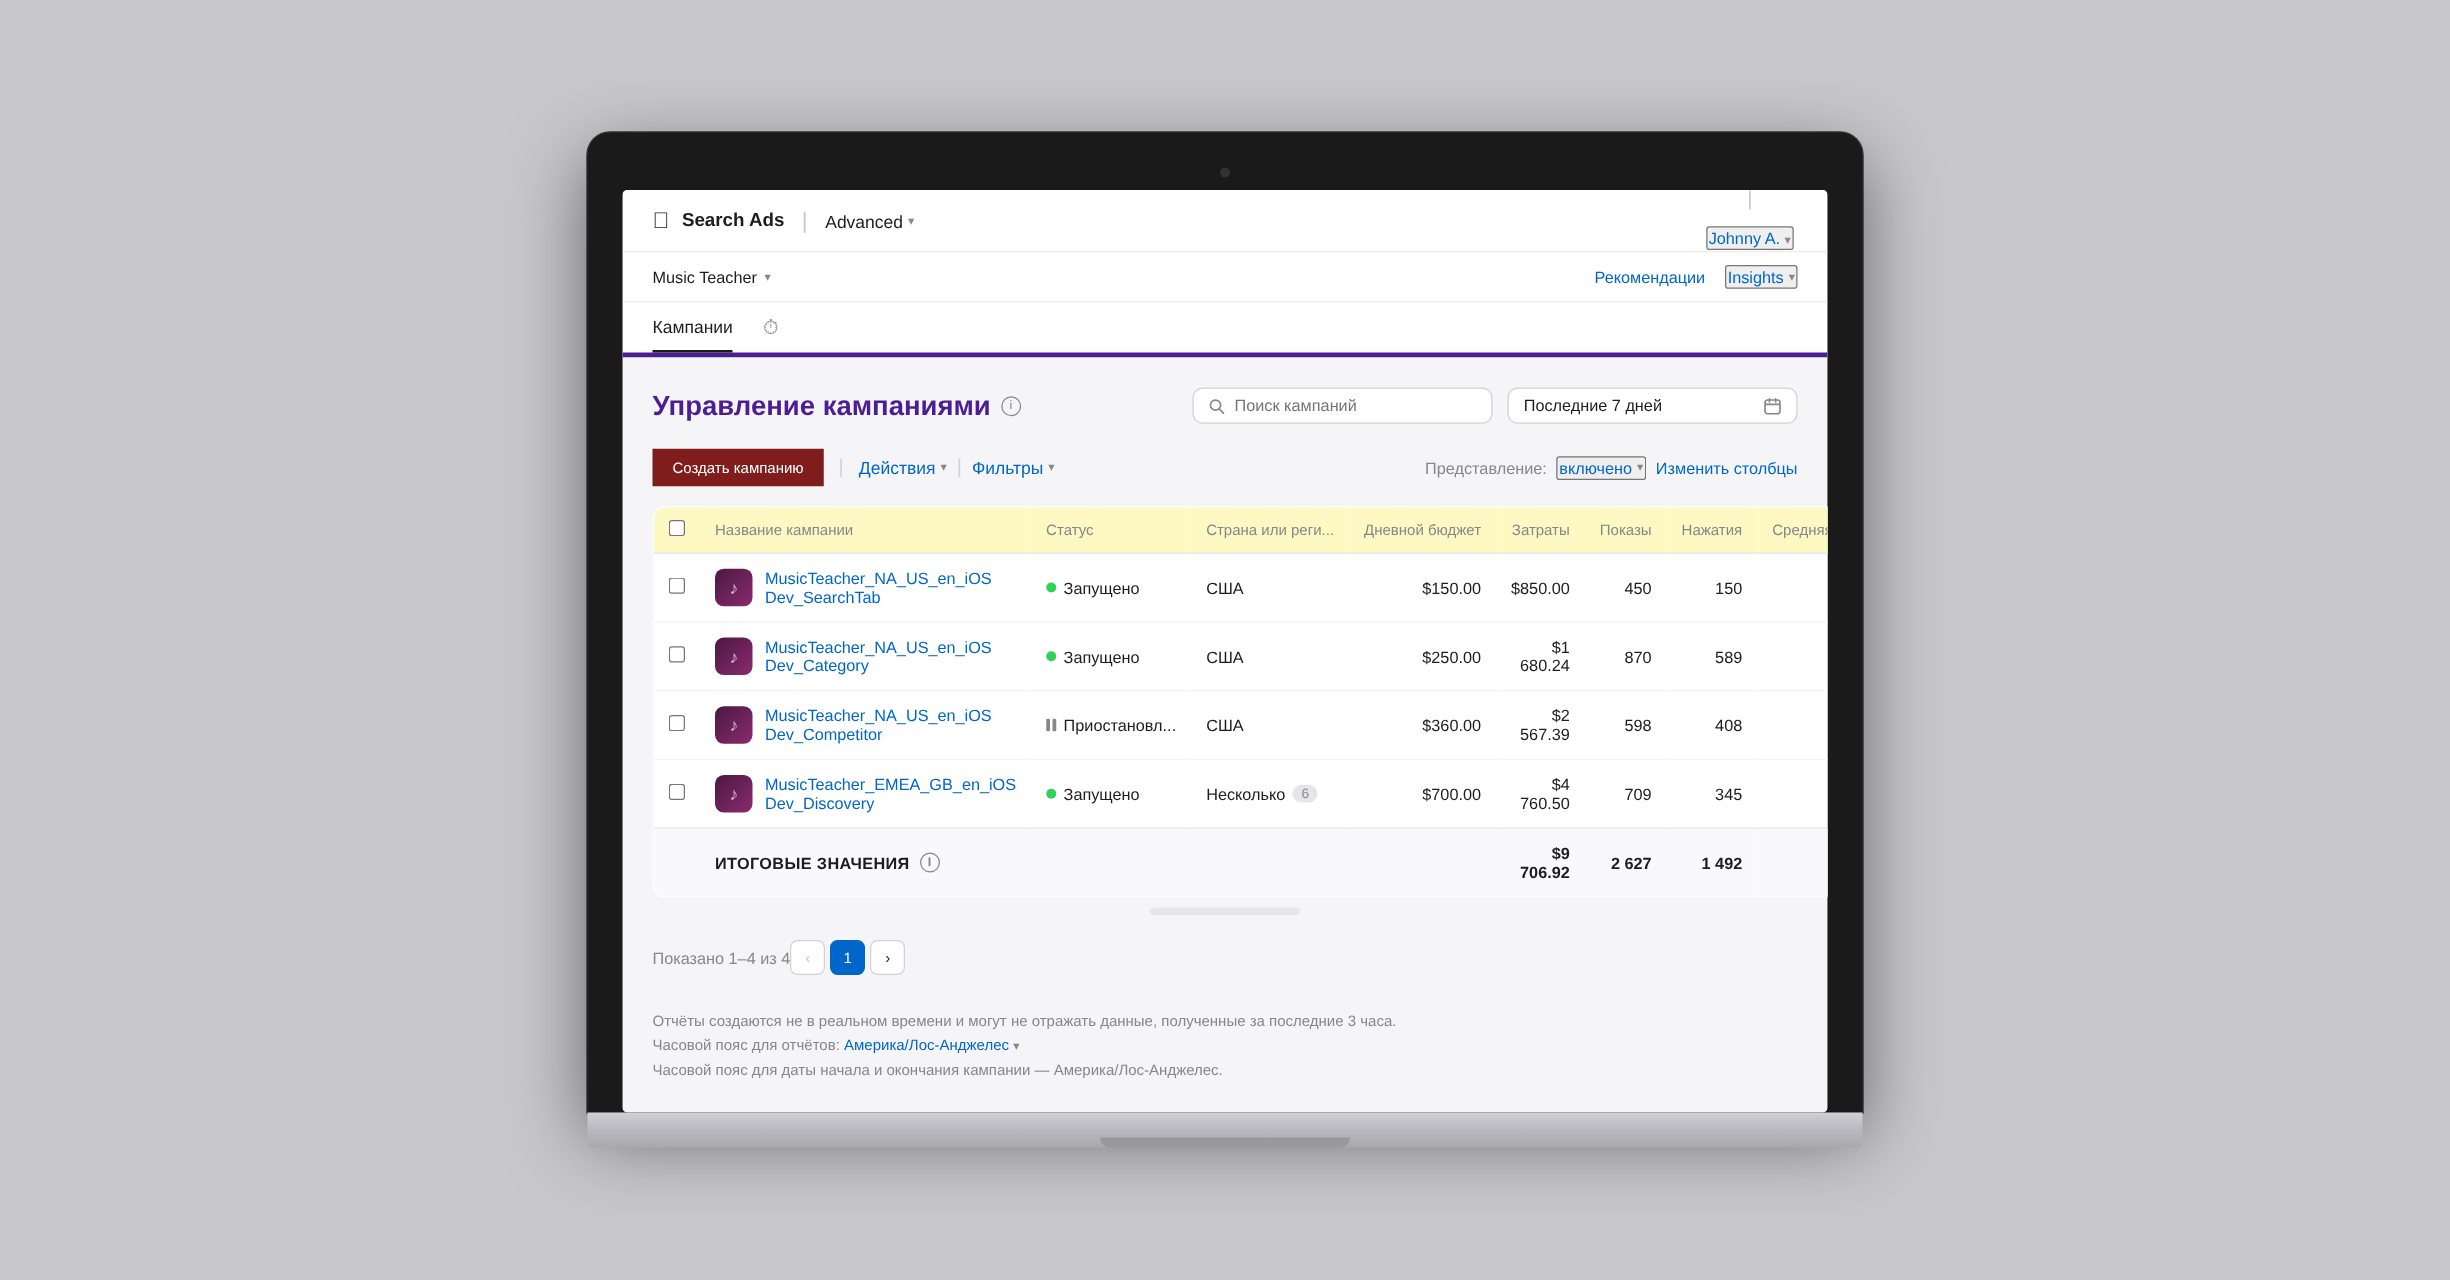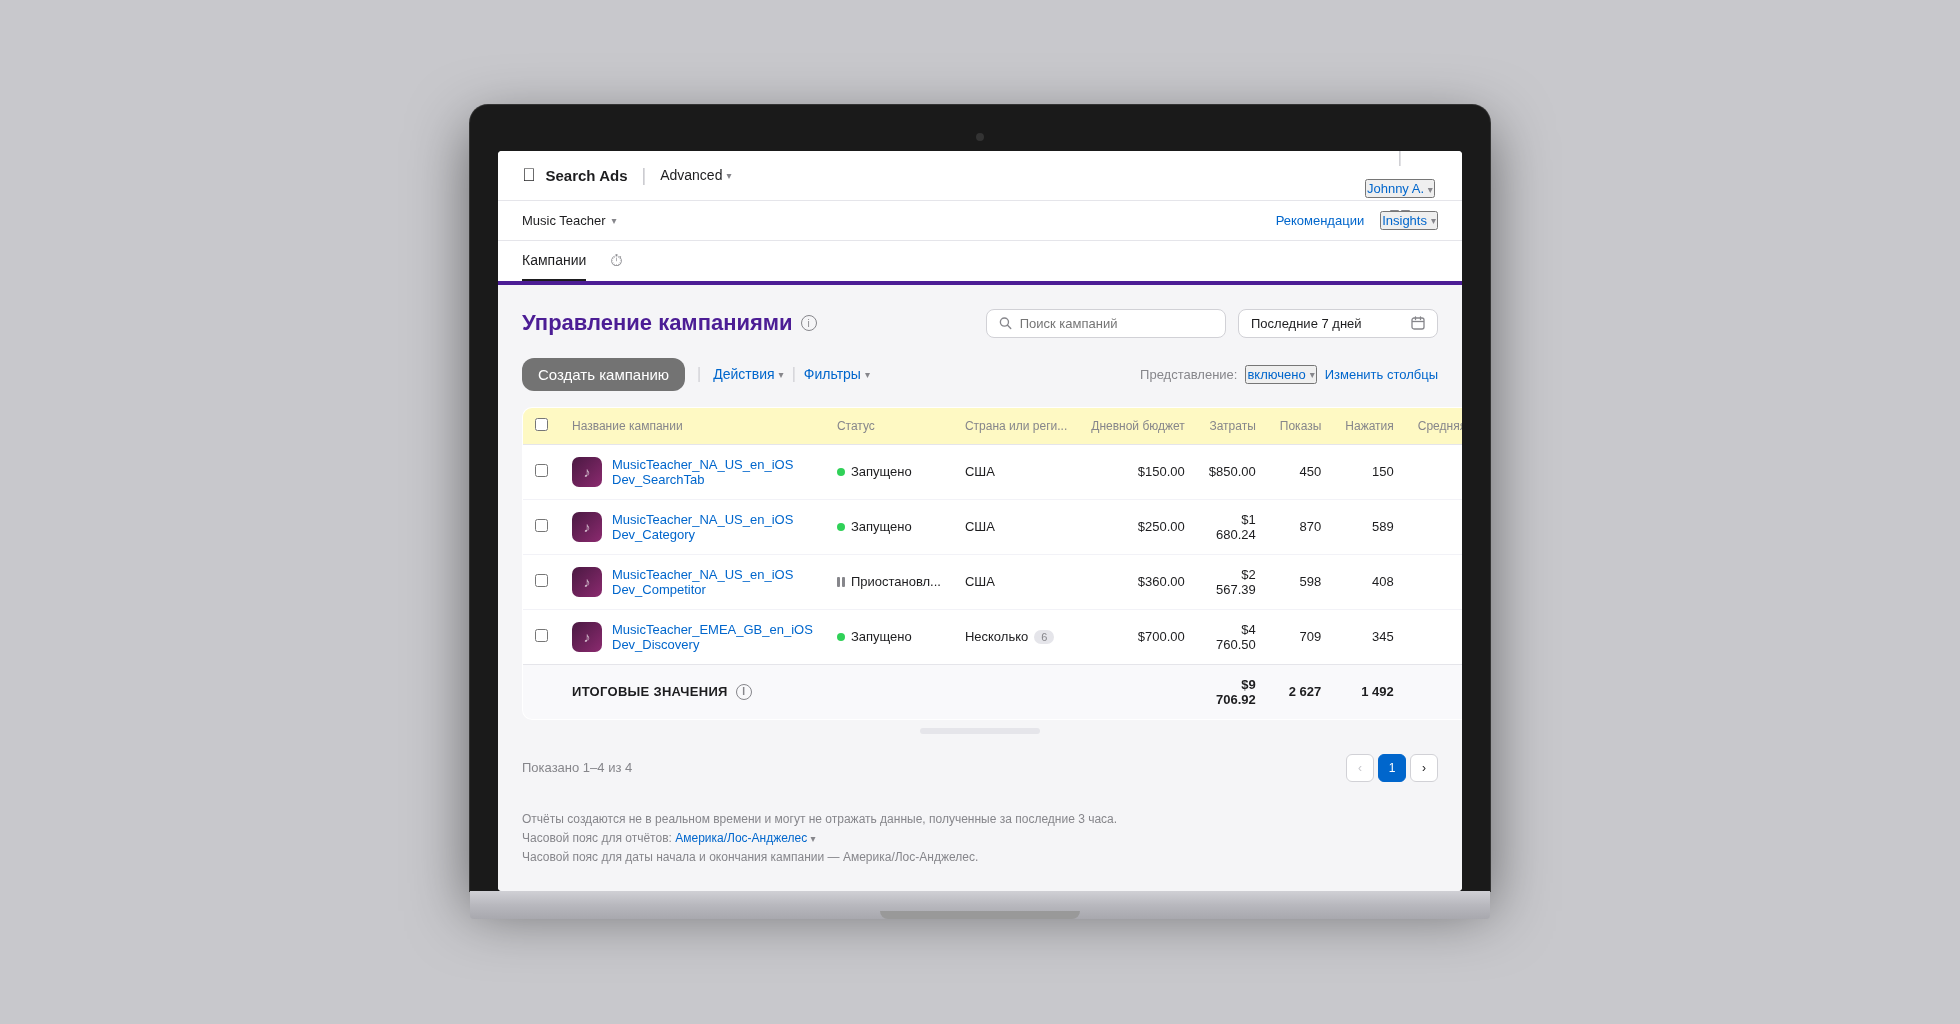--- a/index.html
+++ b/index.html
@@ -279,21 +279,21 @@
     }
 
     .date-picker {
       display: flex;
       align-items: center;
       gap: 8px;
       background: #fff;
       border: 1px solid #d1d1d6;
       border-radius: 8px;
       padding: 6px 12px;
-      width: 200px;
+      width: 232px;
       cursor: pointer;
     }
 
     .date-picker span {
       font-size: 13px;
       color: #1d1d1f;
     }
 
     
     .toolbar-row {
@@ -303,26 +303,26 @@
       margin-bottom: 16px;
     }
 
     .toolbar-left {
       display: flex;
       align-items: center;
       gap: 8px;
     }
 
     .create-btn {
-      background: #737373;
+      background: #7f1d1d;
       color: #fff;
       border: none;
-      border-radius: 12px;
+      border-radius: 0;
       padding: 8px 16px;
-      font-size: 15px;
+      font-size: 12px;
       font-weight: 500;
       cursor: pointer;
     }
 
     .actions-btn, .filters-btn {
       display: flex;
       align-items: center;
       gap: 4px;
       background: none;
       border: none;
@@ -504,21 +504,20 @@
       background: #e5e5ea;
       border-radius: 3px;
       width: 120px;
       margin: 8px auto;
     }
 
     
     .pagination-row {
       display: flex;
       align-items: center;
-      justify-content: space-between;
       padding: 12px 0;
     }
 
     .pagination-info {
       font-size: 13px;
       color: #86868b;
     }
 
     .pagination-controls {
       display: flex;

